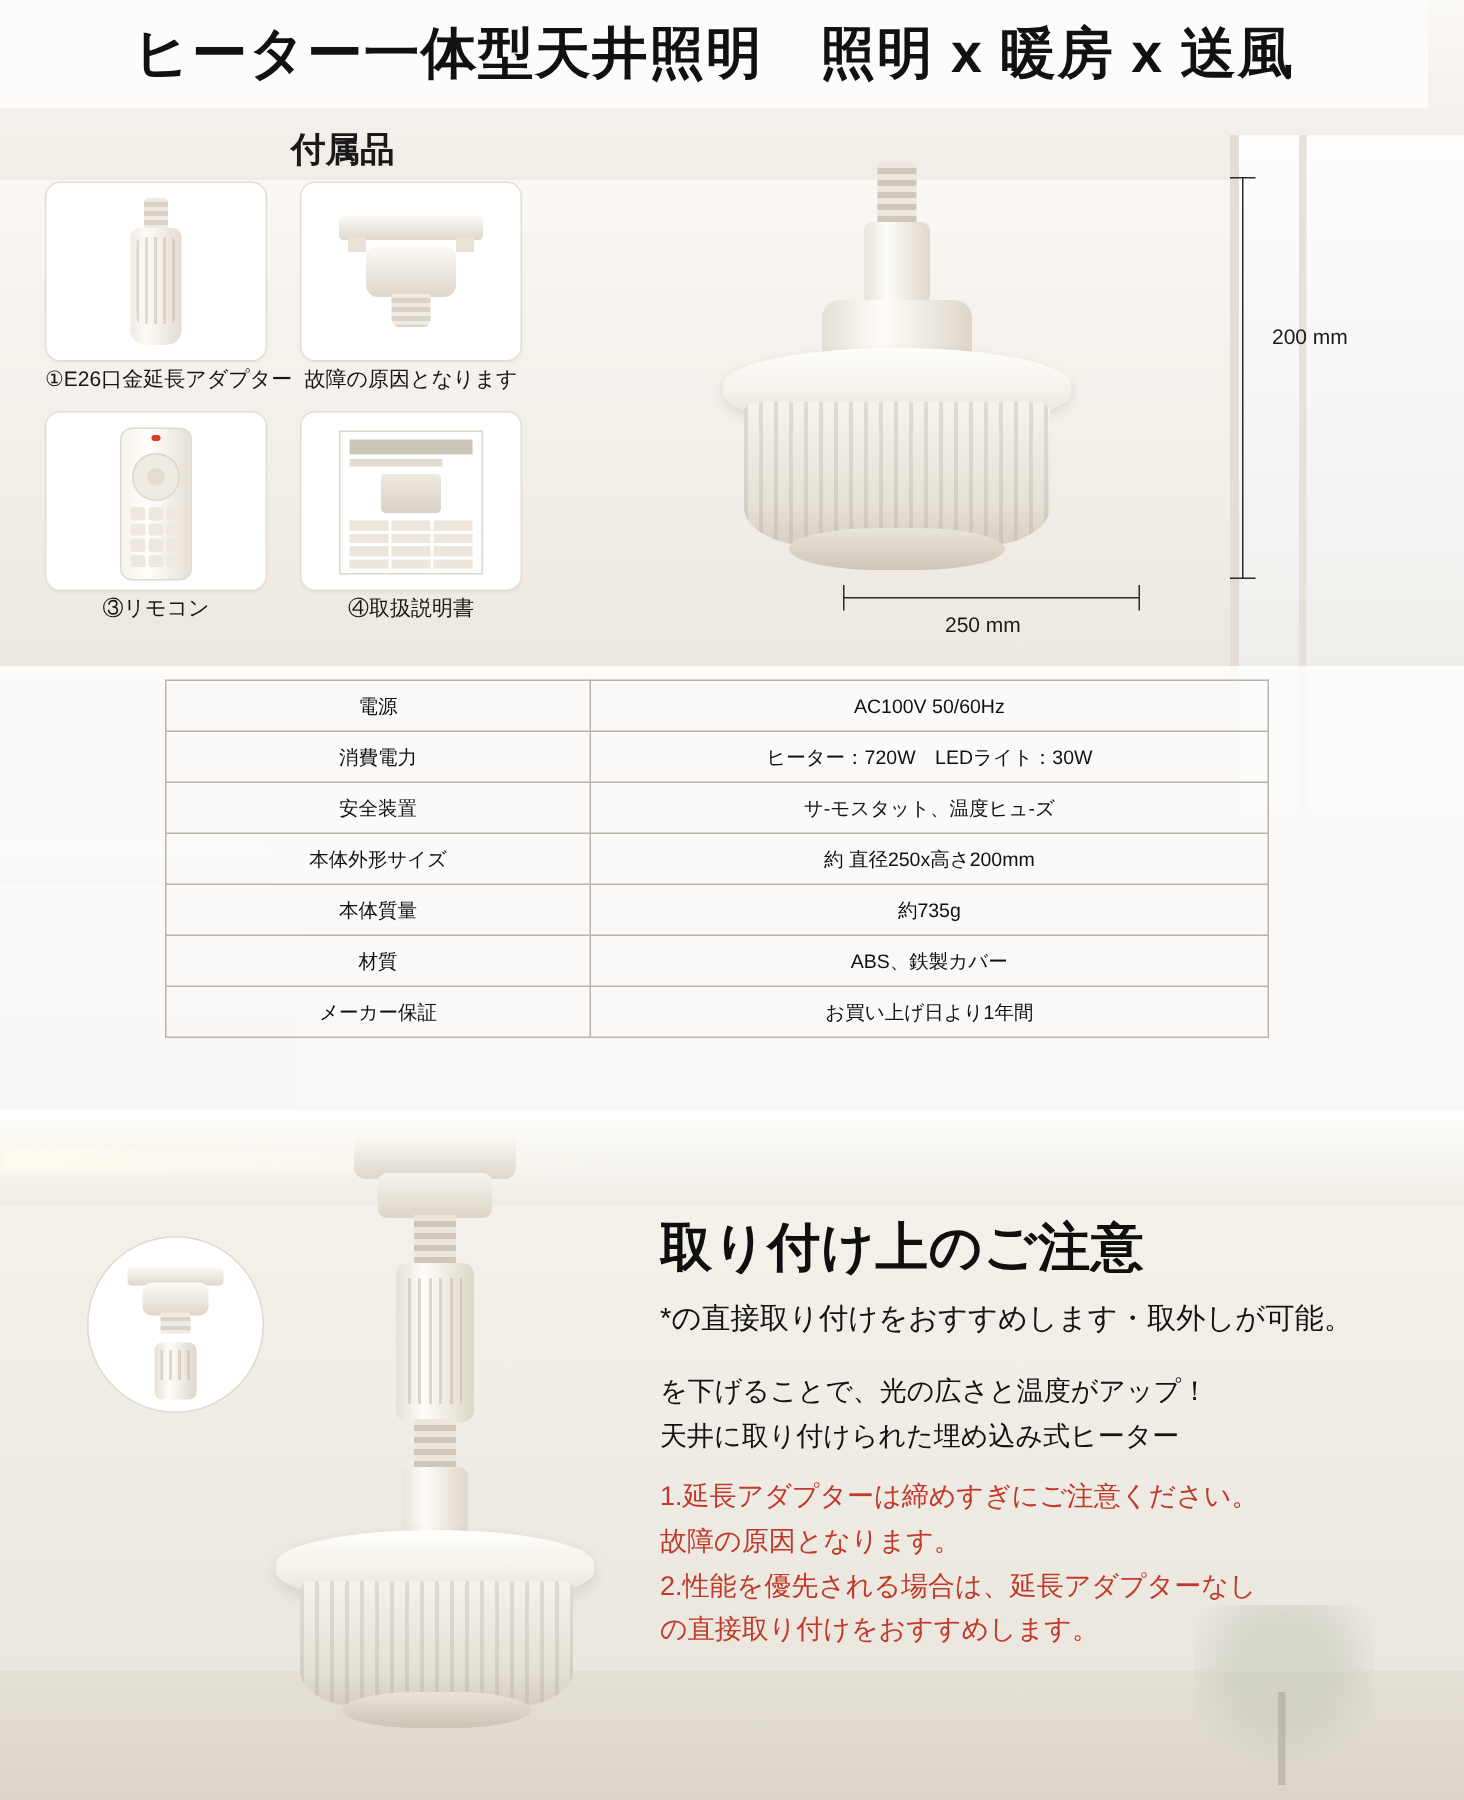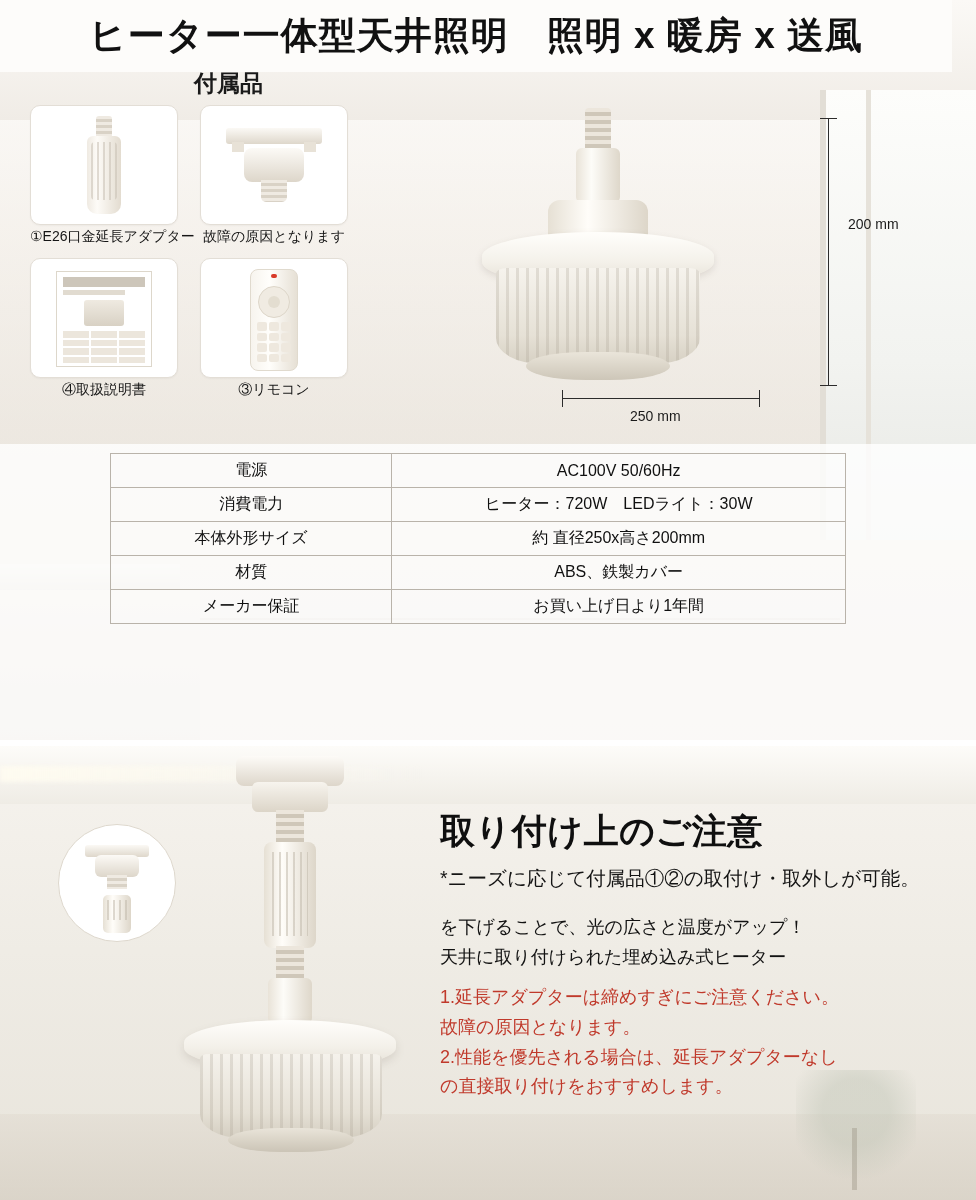--- a/index.html
+++ b/index.html
@@ -88,21 +88,21 @@
     font-size: 37px;
     font-weight: 700;
     letter-spacing: 1px;
     color: #111;
     white-space: nowrap;
   }
 
   
   .accessories {
     position: absolute;
-    left: 24px; top: 68px;
+    left: 24px; top: 84px;
     width: 355px;
     z-index: 5;
   }
   .accessories-title {
     font-size: 23px;
     font-weight: 700;
     color: #1a1a1a;
     margin-left: 170px;
     margin-bottom: 6px;
   }
@@ -353,21 +353,21 @@
   table.spec {
     position: absolute;
     left: 110px; top: 9px;
     width: 736px;
     border-collapse: collapse;
     background: transparent;
   }
   table.spec td {
     border: 1px solid #b9b3aa;
     height: 33px;
-    font-size: 16px;
+    font-size: 13px;
     color: #101010;
     text-align: center;
     padding: 0 6px;
     white-space: nowrap;
   }
   table.spec td.k { width: 300px; font-weight: 400; }
   table.spec td.v { width: 476px; }
 
   
   .divider {
@@ -581,20 +581,44 @@
                 <div class="tabR"></div>
               <div class="cup"></div>
                 <div class="neck"></div>
             </div>
           </div>
           <div class="acc-caption">故障の原因となります</div>
         </div>
 
         <div class="acc-cell">
           <div class="acc-thumb">
+            <div class="remote-art">
+              <div class="led"></div>
+              <div class="pad"></div>
+              <div class="keys">
+                <i></i>
+                  <i></i>
+                  <i></i>
+                  <i></i>
+                  <i></i>
+                  <i></i>
+                  <i></i>
+                  <i></i>
+                  <i></i>
+                  <i></i>
+                  <i></i>
+                  <i></i>
+              </div>
+            </div>
+          </div>
+          <div class="acc-caption">③リモコン</div>
+        </div>
+
+        <div class="acc-cell">
+          <div class="acc-thumb">
             <div class="manual-art">
               <div class="m-title"></div>
               <div class="m-sub"></div>
               <div class="m-img"></div>
               <div class="m-grid">
                 <i></i>
                   <i></i>
                   <i></i>
                   <i></i>
                   <i></i>
@@ -602,44 +626,20 @@
                   <i></i>
                   <i></i>
                   <i></i>
                   <i></i>
                   <i></i>
                   <i></i>
               </div>
             </div>
           </div>
           <div class="acc-caption">④取扱説明書</div>
-        </div>
-
-        <div class="acc-cell">
-          <div class="acc-thumb">
-            <div class="remote-art">
-              <div class="led"></div>
-              <div class="pad"></div>
-              <div class="keys">
-                <i></i>
-                  <i></i>
-                  <i></i>
-                  <i></i>
-                  <i></i>
-                  <i></i>
-                  <i></i>
-                  <i></i>
-                  <i></i>
-                  <i></i>
-                  <i></i>
-                  <i></i>
-              </div>
-            </div>
-          </div>
-          <div class="acc-caption">③リモコン</div>
         </div>
 
       </div>
     </div>
 
     <div class="product-photo">
       <div class="prod-screw"></div>
       <div class="prod-neck"></div>
       <div class="prod-cap"></div>
       <div class="prod-rim"></div>
@@ -657,22 +657,30 @@
         <tbody>
           <tr>
             <td class="k">電源</td>
             <td class="v">AC100V 50/60Hz</td>
           </tr>
           <tr>
             <td class="k">消費電力</td>
             <td class="v">ヒーター：720W　LEDライト：30W</td>
           </tr>
           <tr>
+            <td class="k">安全装置</td>
+            <td class="v">サ-モスタット、温度ヒュ-ズ</td>
+          </tr>
+          <tr>
             <td class="k">本体外形サイズ</td>
             <td class="v">約 直径250x高さ200mm</td>
+          </tr>
+          <tr>
+            <td class="k">本体質量</td>
+            <td class="v">約735g</td>
           </tr>
           <tr>
             <td class="k">材質</td>
             <td class="v">ABS、鉄製カバー</td>
           </tr>
           <tr>
             <td class="k">メーカー保証</td>
             <td class="v">お買い上げ日より1年間</td>
           </tr>
         </tbody>
@@ -704,21 +712,21 @@
 
   <div class="inset">
     <div class="i-plate"></div>
     <div class="i-cup"></div>
     <div class="i-neck"></div>
     <div class="i-ad"></div>
   </div>
 
   <div class="notes">
     <div class="notes-title">取り付け上のご注意</div>
-    <div class="notes-sub">*ニーズに応じて付属品①②の取付け・取外しが可能。</div>
+    <div class="notes-sub">*の直接取り付けをおすすめします・取外しが可能。</div>
     <div class="notes-body">
       <p>を下げることで、光の広さと温度がアップ！</p>
       <p>天井に取り付けられた埋め込み式ヒーター</p>
       <div class="gap"></div>
       <p class="warn">1.延長アダプターは締めすぎにご注意ください。</p>
       <p class="warn">故障の原因となります。</p>
       <p class="warn">2.性能を優先される場合は、延長アダプターなし</p>
       <p class="warn">の直接取り付けをおすすめします。</p>
     </div>
   </div>

